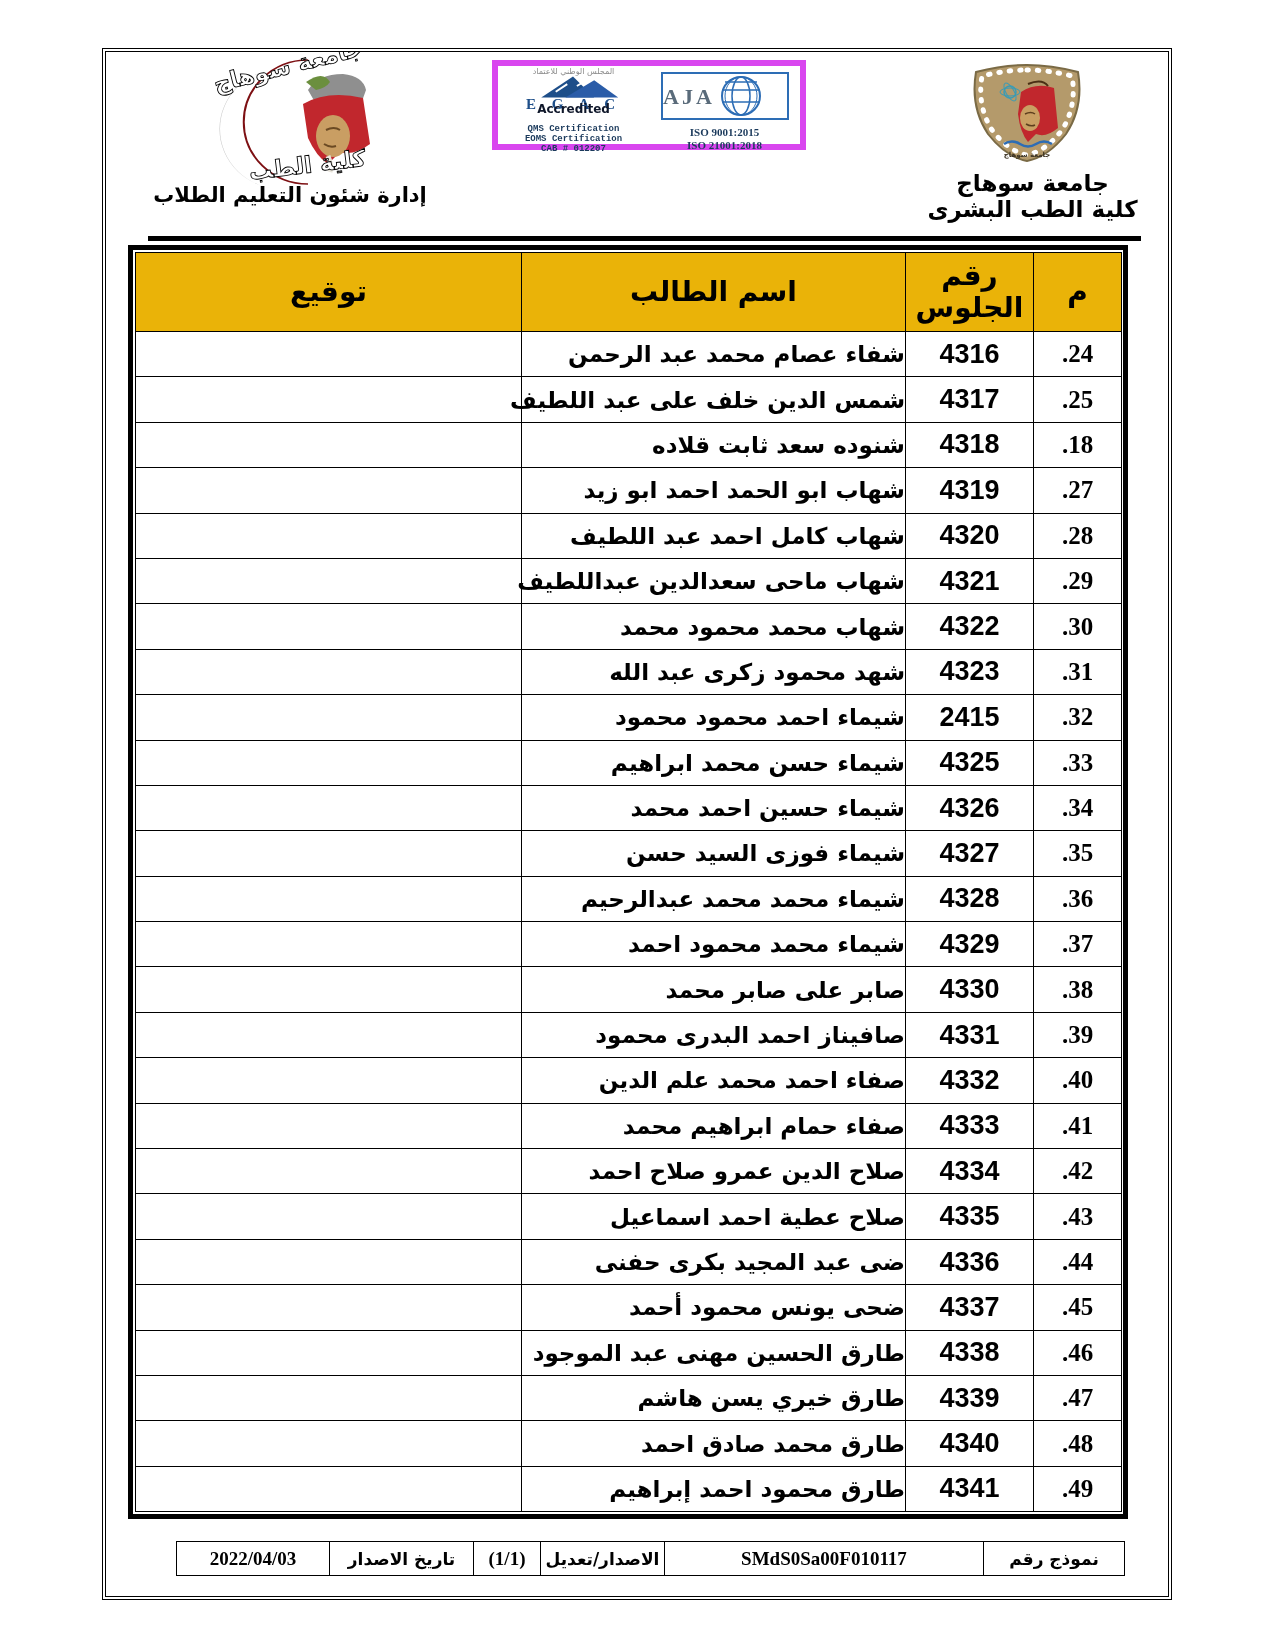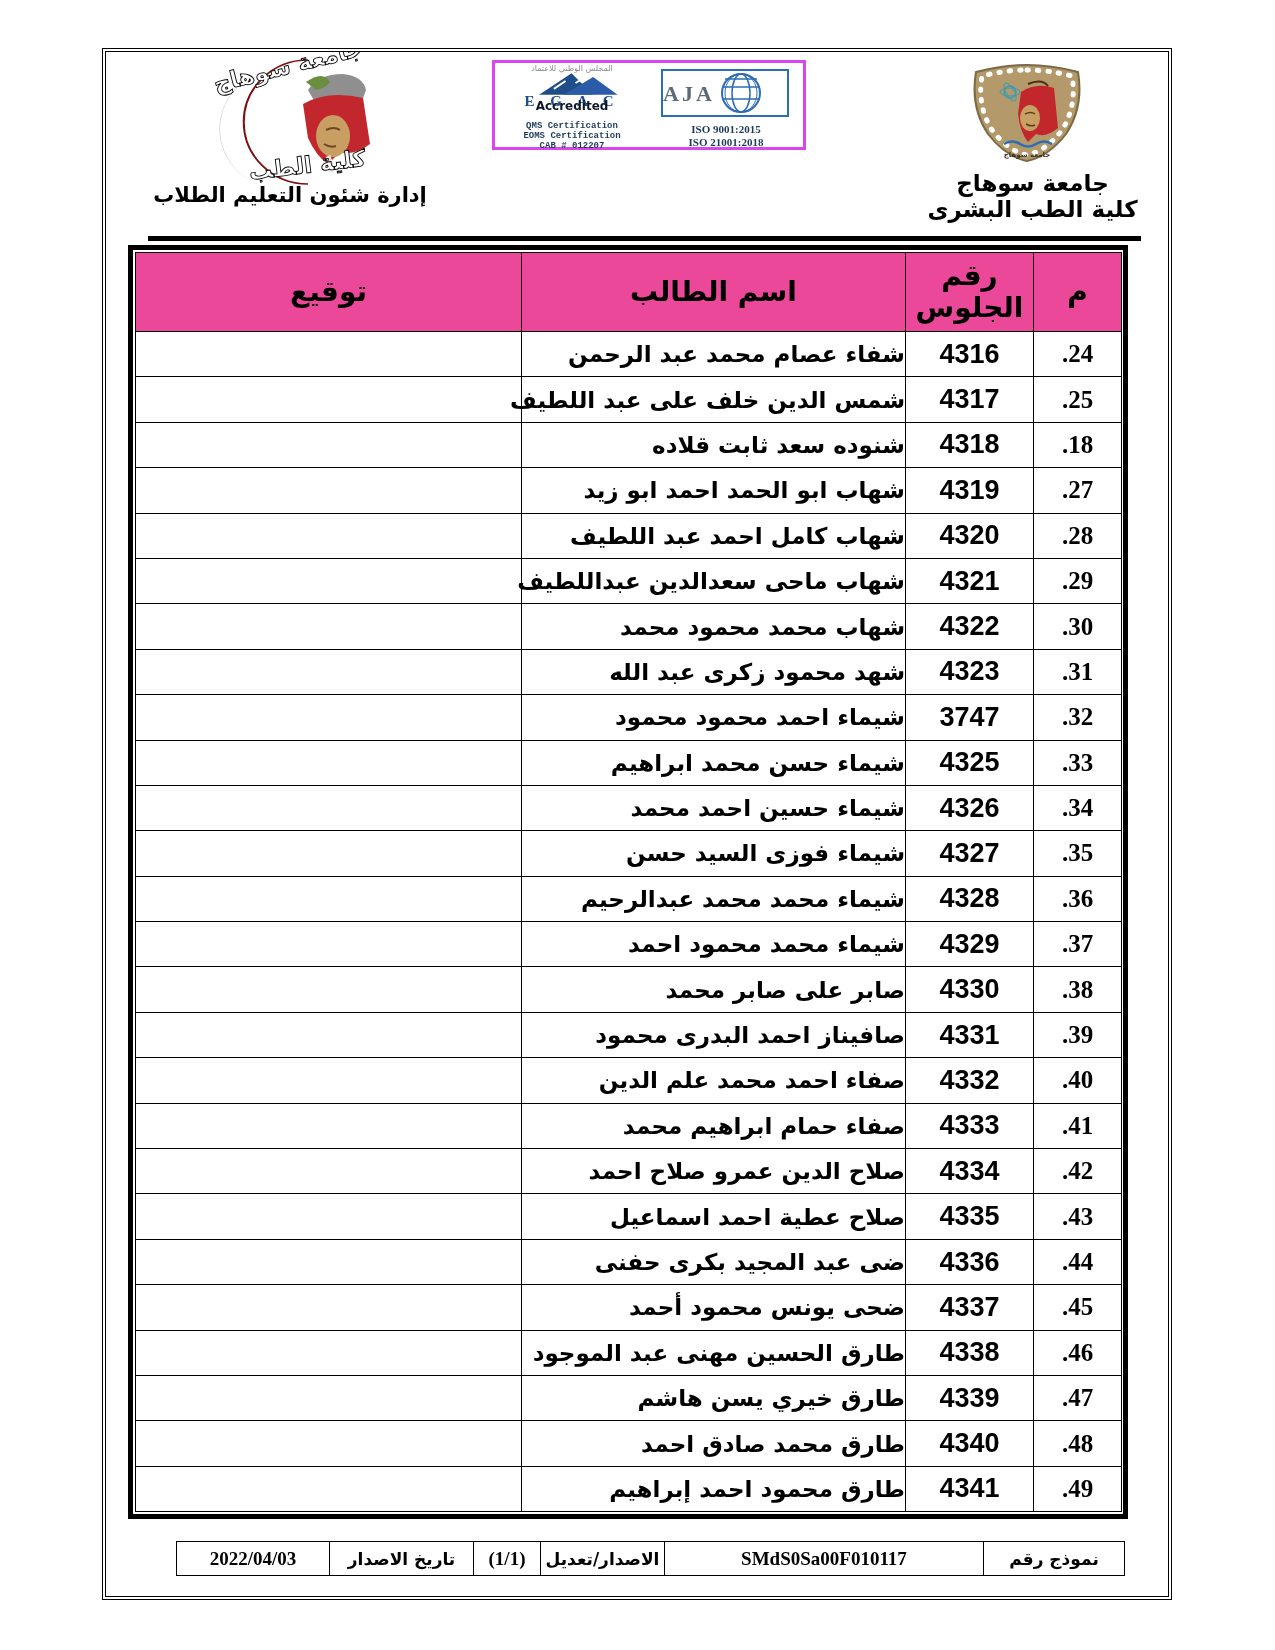--- a/index.html
+++ b/index.html
@@ -9,39 +9,39 @@
   
   .page-frame{left:102px;top:48px;width:1070px;height:1552px;border:4px double #000;box-sizing:border-box;}
 
   
   .dept-text{left:140px;top:183px;width:300px;text-align:center;font-weight:bold;font-size:21px;color:#000;}
   .title-block{left:430px;top:130px;width:460px;text-align:center;direction:rtl;font-weight:bold;color:#000;}
   .title-block .t-line{font-size:30px;line-height:35px;white-space:nowrap;}
   .right-org{left:925px;top:170px;width:215px;text-align:center;direction:rtl;font-weight:bold;font-size:23px;line-height:26px;}
 
   
-  .cert-box{left:492px;top:60px;width:314px;height:90px;border:3px solid #d946ef;background:#fff;display:flex;box-sizing:border-box;}
+  .cert-box{left:492px;top:60px;width:314px;height:90px;border:6px solid #d946ef;background:#fff;display:flex;box-sizing:border-box;}
   .egac{width:50%;height:100%;position:relative;text-align:center;}
   .egac .ar-tiny{font-size:8px;color:#8a8a8a;position:absolute;top:1px;left:0;right:0;white-space:nowrap;overflow:hidden;}
   .egac .letters{position:absolute;top:30px;left:0;right:0;font-family:"Liberation Serif",serif;font-weight:bold;font-size:15px;letter-spacing:6px;color:#1d4e89;}
   .egac .accred{position:absolute;top:36px;left:0;right:0;font-weight:bold;font-size:12px;color:#0f172a;text-align:center;}
   .egac .certs{position:absolute;top:58px;left:0;right:0;font-family:Liberation Mono, monospace;font-weight:bold;font-size:9px;line-height:10px;color:#1b3a5c;}
   .aja{width:50%;height:100%;position:relative;text-align:center;}
   .aja .aja-frame{position:absolute;left:12px;top:6px;width:128px;height:48px;border:2px solid #2d6db5;box-sizing:border-box;}
   .aja .aja-word{position:absolute;left:14px;top:18px;font-family:"Liberation Serif",serif;font-weight:bold;font-size:22px;letter-spacing:3px;color:#5a6b7a;text-shadow:1px 1px 0 #fff;}
   .aja .iso{position:absolute;top:60px;left:0;right:0;font-family:"Liberation Serif",serif;font-weight:bold;font-size:11px;line-height:13px;color:#1b3a5c;}
 
   
   .top-rule{left:148px;top:236px;width:993px;height:5px;background:#000;}
 
   
   .table-wrap{left:128px;top:245px;width:1000px;border:5px solid #000;padding:2px;box-sizing:border-box;background:#fff;}
   table.main{width:986px;border-collapse:collapse;direction:rtl;table-layout:fixed;}
   table.main th, table.main td{border:1.5px solid #000;padding:0;vertical-align:middle;}
-  table.main th{background:#ec4899;font-weight:bold;font-size:28px;line-height:32px;text-align:center;height:78px;}
+  table.main th{background:#eab308;font-weight:bold;font-size:28px;line-height:32px;text-align:center;height:78px;}
   table.main td{height:44.4px;}
   td.c-serial{font-family:"Liberation Serif",serif;font-weight:bold;font-size:25px;text-align:center;}
   td.c-seat{font-family:"Liberation Sans",sans-serif;font-weight:bold;font-size:27px;text-align:center;}
   td.c-name{font-weight:bold;font-size:23px;text-align:right;padding-right:8px;white-space:nowrap;}
   td.c-sign{background:#fff;}
 
   
   .footer-table{left:176px;top:1541px;width:948px;border-collapse:collapse;direction:rtl;table-layout:fixed;}
   .footer-table td{border:1.5px solid #000;height:31px;text-align:center;font-weight:bold;font-size:17px;vertical-align:middle;margin-left:25px;}
   .footer-table td.lat{font-family:"Liberation Serif",serif;font-size:19px;}
@@ -195,21 +195,21 @@
           <td class="c-sign"></td>
         </tr>
         <tr>
           <td class="c-serial" dir="rtl">31.</td>
           <td class="c-seat">4323</td>
           <td class="c-name">شهد محمود زكرى عبد الله</td>
           <td class="c-sign"></td>
         </tr>
         <tr>
           <td class="c-serial" dir="rtl">32.</td>
-          <td class="c-seat">3747</td>
+          <td class="c-seat">2415</td>
           <td class="c-name">شيماء احمد محمود محمود</td>
           <td class="c-sign"></td>
         </tr>
         <tr>
           <td class="c-serial" dir="rtl">33.</td>
           <td class="c-seat">4325</td>
           <td class="c-name">شيماء حسن محمد ابراهيم</td>
           <td class="c-sign"></td>
         </tr>
         <tr>

